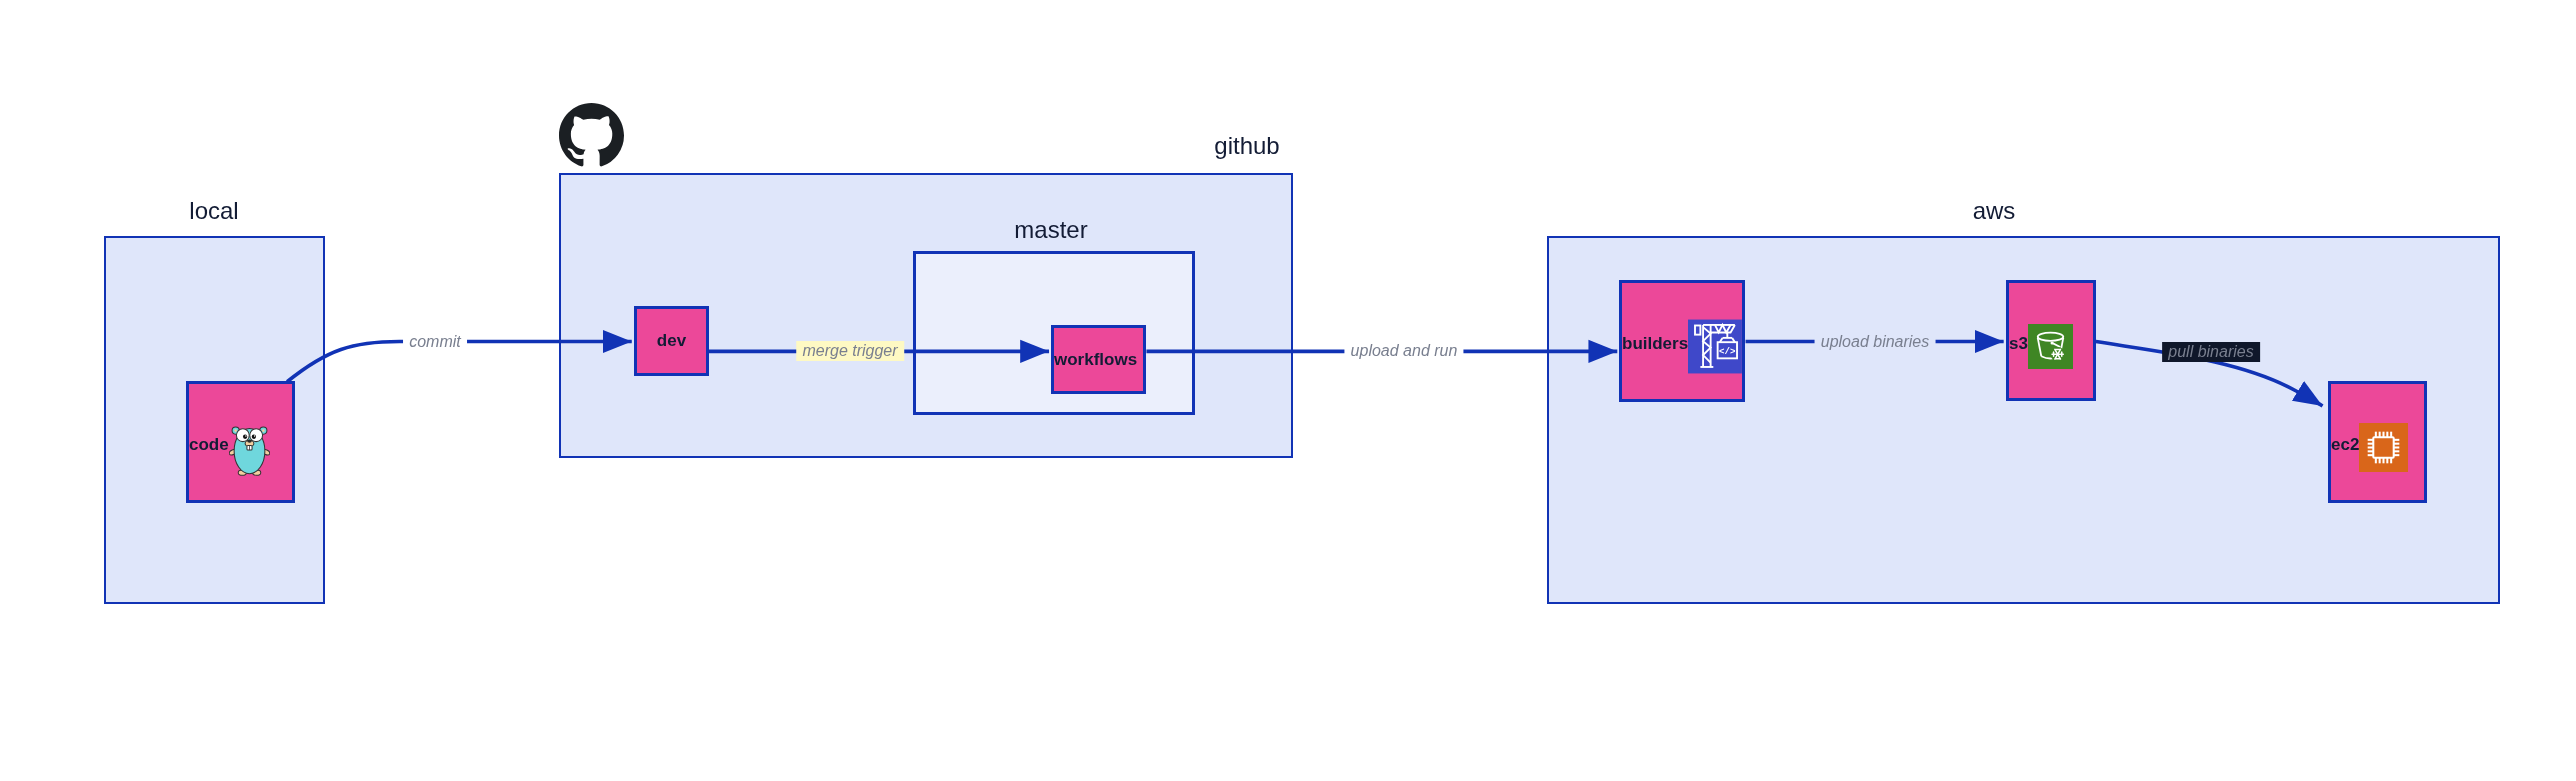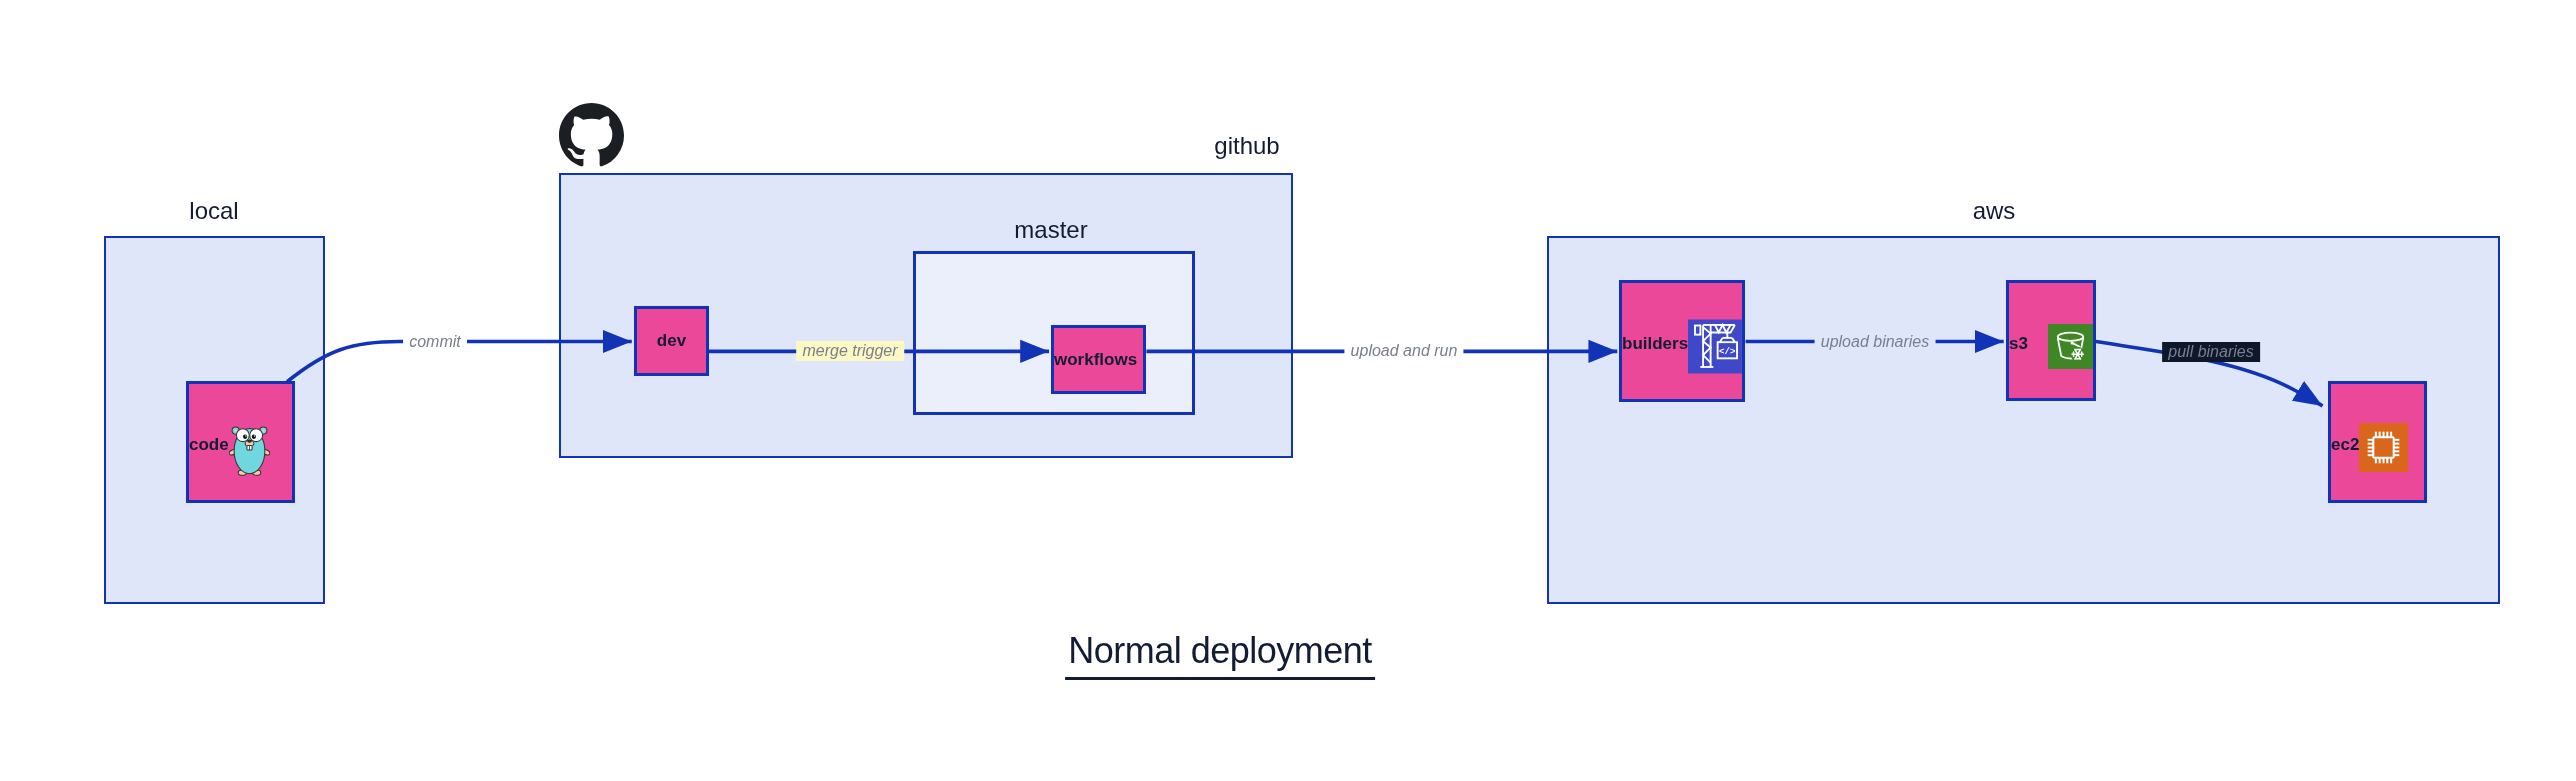--- a/index.html
+++ b/index.html
@@ -16,21 +16,21 @@
   #lbl-local{left:214px;top:197px;}
   #lbl-github{left:1247px;top:132px;}
   #lbl-master{left:1051px;top:216px;}
   #lbl-aws{left:1994px;top:197px;}
 
   .node{position:absolute;box-sizing:border-box;border:3.1px solid #1133b5;background:#ec4899;display:flex;flex-direction:row;align-items:center;z-index:3;}
   #n-code{left:186px;top:381px;width:109px;height:122px;padding-top:5.2px;}
   #n-dev{left:634px;top:306px;width:75px;height:70px;justify-content:center;}
   #n-workflows{left:1051px;top:325px;width:95px;height:69px;}
   #n-builders{left:1619px;top:280px;width:126px;height:122px;padding-top:5.2px;}
-  #n-s3{left:2006px;top:280px;width:90px;height:121px;padding-top:6.2px;justify-content:space-between;}
+  #n-s3{left:2006px;top:280px;width:90px;height:121px;padding-top:6.2px;}
   #n-ec2{left:2328px;top:381px;width:99px;height:122px;padding-top:6.2px;}
   .node-label{font-weight:bold;font-size:17px;color:#131c35;white-space:nowrap;}
   .node-icon{margin-top:5.2px;display:block;}
 
   #edges{position:absolute;left:0;top:0;z-index:4;pointer-events:none;}
 
   .edge-label{position:absolute;transform:translate(-50%,-50%);font-style:italic;font-size:16px;color:#797f8f;white-space:nowrap;padding:1px 6.2px;z-index:5;}
   #el-commit{left:435px;top:342px;background:#ffffff;}
   #el-merge{left:850px;top:351px;background:#fef9c3;}
   #el-uploadrun{left:1404px;top:351px;background:#ffffff;}
@@ -185,16 +185,15 @@
       <path d="M 4068 663 C 4200 684 4350 700 4455 758 C 4478 771 4495 780 4508 788" marker-end="url(#arrow)"></path>
     </g>
   </svg>
 
   <div class="edge-label" id="el-commit">commit</div>
   <div class="edge-label" id="el-merge">merge trigger</div>
   <div class="edge-label" id="el-uploadrun">upload and run</div>
   <div class="edge-label" id="el-uploadbin">upload binaries</div>
   <div class="edge-label" id="el-pullbin">pull binaries</div>
 
-  <div id="title">Normal deployment</div>
 
 </div>
 
 
 </body></html>

